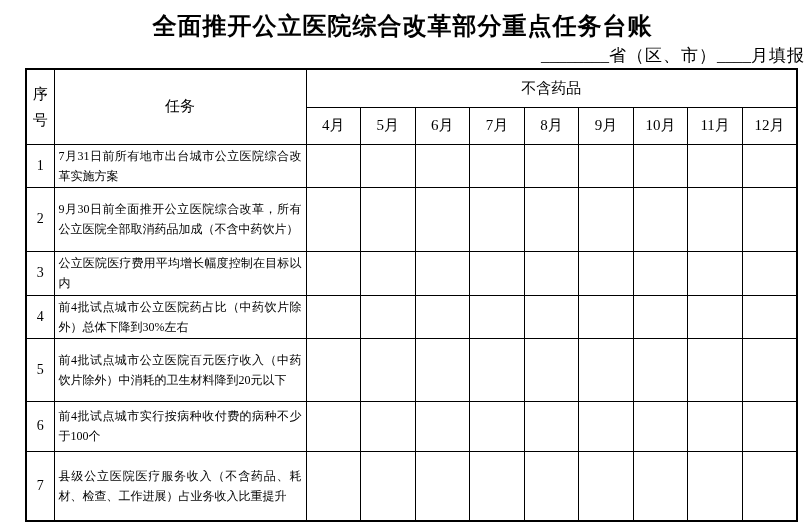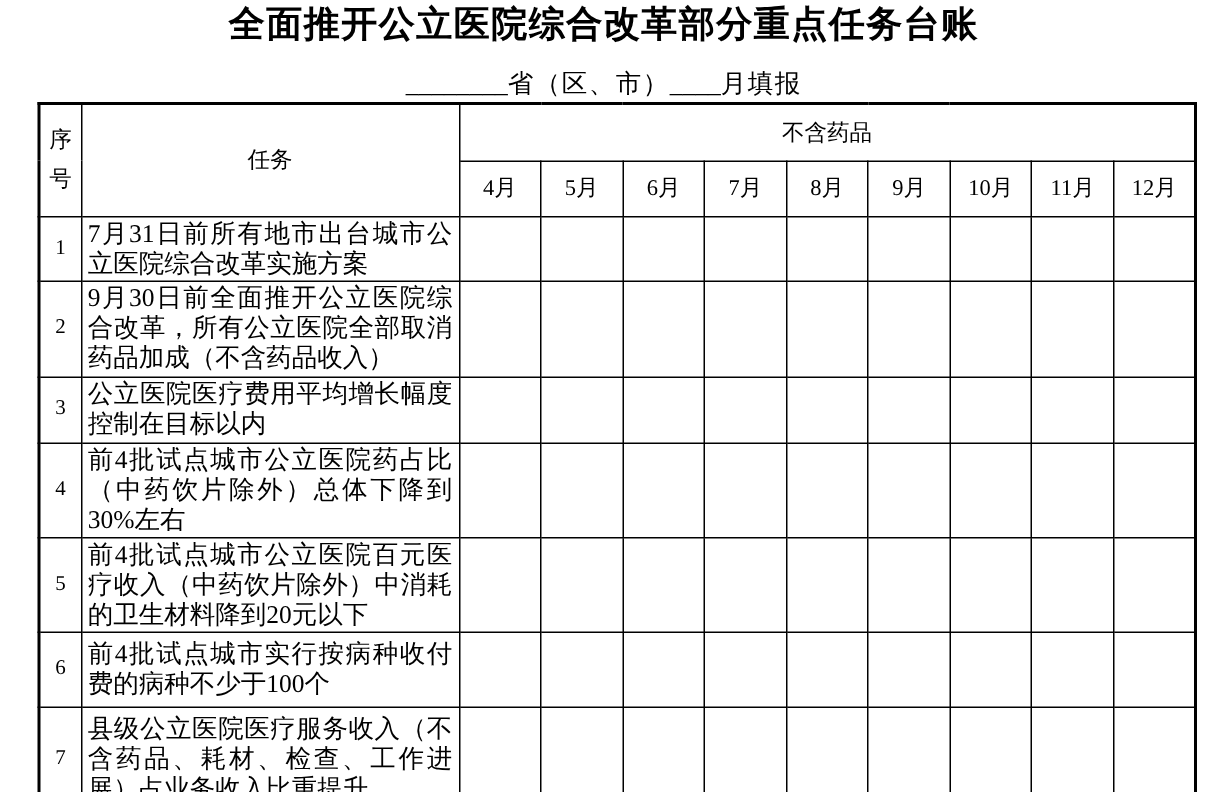--- a/index.html
+++ b/index.html
@@ -11,36 +11,36 @@
     position: relative;
     width: 805px;
     height: 528px;
     background: #ffffff;
     color: #000000;
     font-family: "Liberation Serif", "DejaVu Serif", serif;
     overflow: hidden;
   }
   .title {
     position: absolute;
-    top: 0;
+    top: 10px;
     left: 0;
     width: 100%;
     margin: 0;
     text-align: center;
     font-size: 24px;
     font-weight: 700;
     letter-spacing: 1px;
     white-space: nowrap;
   }
   .subtitle {
     position: absolute;
     top: 44px;
     left: 0;
     width: 100%;
-    text-align: center;
+    text-align: right;
     font-size: 17px;
     font-weight: 400;
     letter-spacing: 1px;
     white-space: nowrap;
   }
   .subtitle .blank {
     letter-spacing: 0;
   }
   table.ledger {
     position: absolute;
@@ -64,21 +64,21 @@
   }
   th.h-serial {
     line-height: 26px;
   }
   td.cell-no {
     text-align: center;
     font-size: 14px;
   }
   td.cell-task {
     text-align: justify;
-    font-size: 17px;
+    font-size: 12px;
     line-height: 20px;
     padding: 1px 4px;
   }
   td.cell-progress {
     background: #ffffff;
   }
 </style>
 </head>
 <body>
 
@@ -121,21 +121,21 @@
         <td class="cell-progress"></td>
         <td class="cell-progress"></td>
         <td class="cell-progress"></td>
         <td class="cell-progress"></td>
         <td class="cell-progress"></td>
         <td class="cell-progress"></td>
         <td class="cell-progress"></td>
       </tr>
       <tr style="height:64px">
         <td class="cell-no">2</td>
-        <td class="cell-task">9月30日前全面推开公立医院综合改革，所有公立医院全部取消药品加成（不含药品收入）</td>
+        <td class="cell-task">9月30日前全面推开公立医院综合改革，所有公立医院全部取消药品加成（不含中药饮片）</td>
         <td class="cell-progress"></td>
         <td class="cell-progress"></td>
         <td class="cell-progress"></td>
         <td class="cell-progress"></td>
         <td class="cell-progress"></td>
         <td class="cell-progress"></td>
         <td class="cell-progress"></td>
         <td class="cell-progress"></td>
         <td class="cell-progress"></td>
       </tr>

